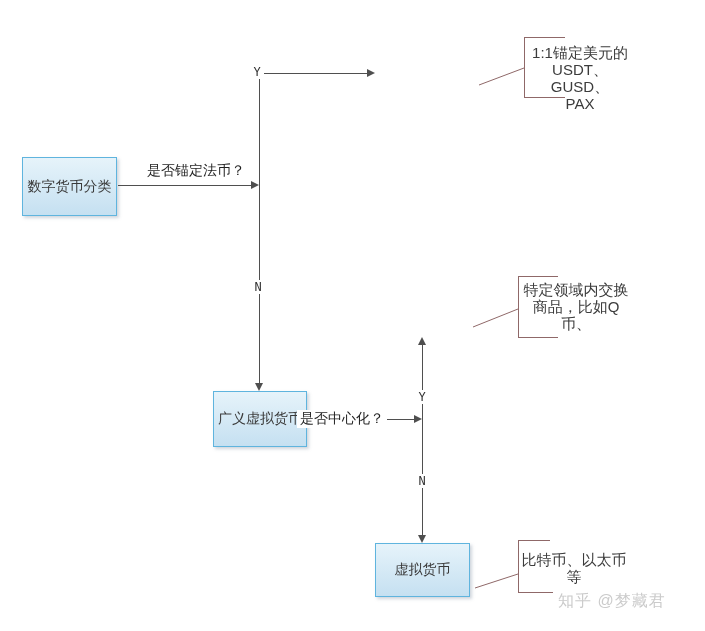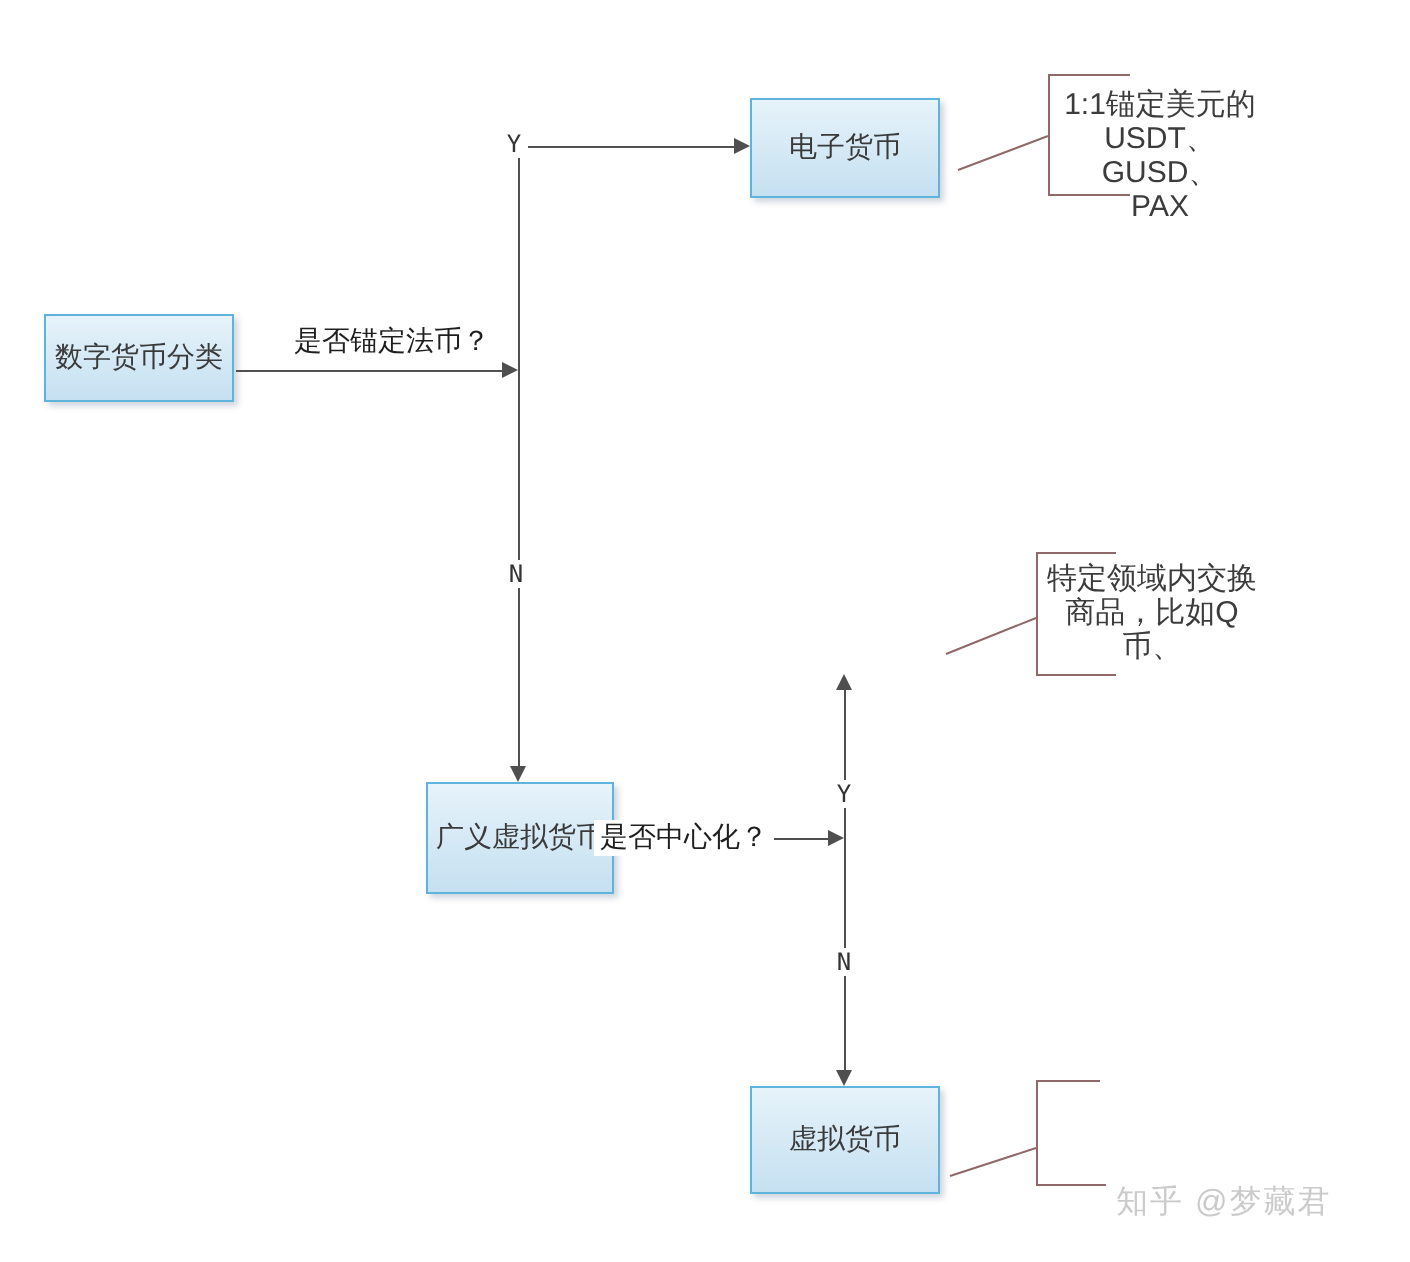--- a/index.html
+++ b/index.html
@@ -50,27 +50,24 @@
   .watermark{
     position:absolute;left:558px;top:591px;
     font-size:16px;letter-spacing:1px;color:var(--watermark);white-space:nowrap;
   }
 </style>
 </head>
 <body>
 
 <div class="canvas">
 
-  <div class="node" style="left:22px;top:157px;width:95px;height:44px;font-family:Liberation Mono, monospace;">
+  <div class="node" style="left:22px;top:157px;width:95px;height:59px;font-family:Liberation Mono, monospace;">
     <span>数字货币分类</span>
   </div>
 
-  <div class="node" style="left:375px;top:49px;width:95px;height:50px;">
-    <span>电子货币</span>
-  </div>
 
 
   <div class="node" style="left:213px;top:391px;width:94px;height:56px;">
     <span>广义虚拟货币</span>
   </div>
 
   <div class="node" style="left:375px;top:543px;width:95px;height:54px;">
     <span>虚拟货币</span>
   </div>
 
@@ -118,16 +115,20 @@
   <div class="note-h" style="left:518px;top:337px;width:40px;"></div>
   <div class="note-text" style="left:520px;top:281px;width:112px;">
     <div>特定领域内交换</div>
     <div>商品，比如Q</div>
     <div>币、</div>
   </div>
 
   <div class="note-v" style="left:518px;top:540px;height:53px;"></div>
   <div class="note-h" style="left:518px;top:540px;width:32px;"></div>
   <div class="note-h" style="left:518px;top:592px;width:35px;"></div>
+  <div class="note-text" style="left:520px;top:551px;width:108px;">
+    <div>比特币、以太币</div>
+    <div>等</div>
+  </div>
 
   <div class="watermark">知乎 @梦藏君</div>
 
 </div>
 
 </body></html>

